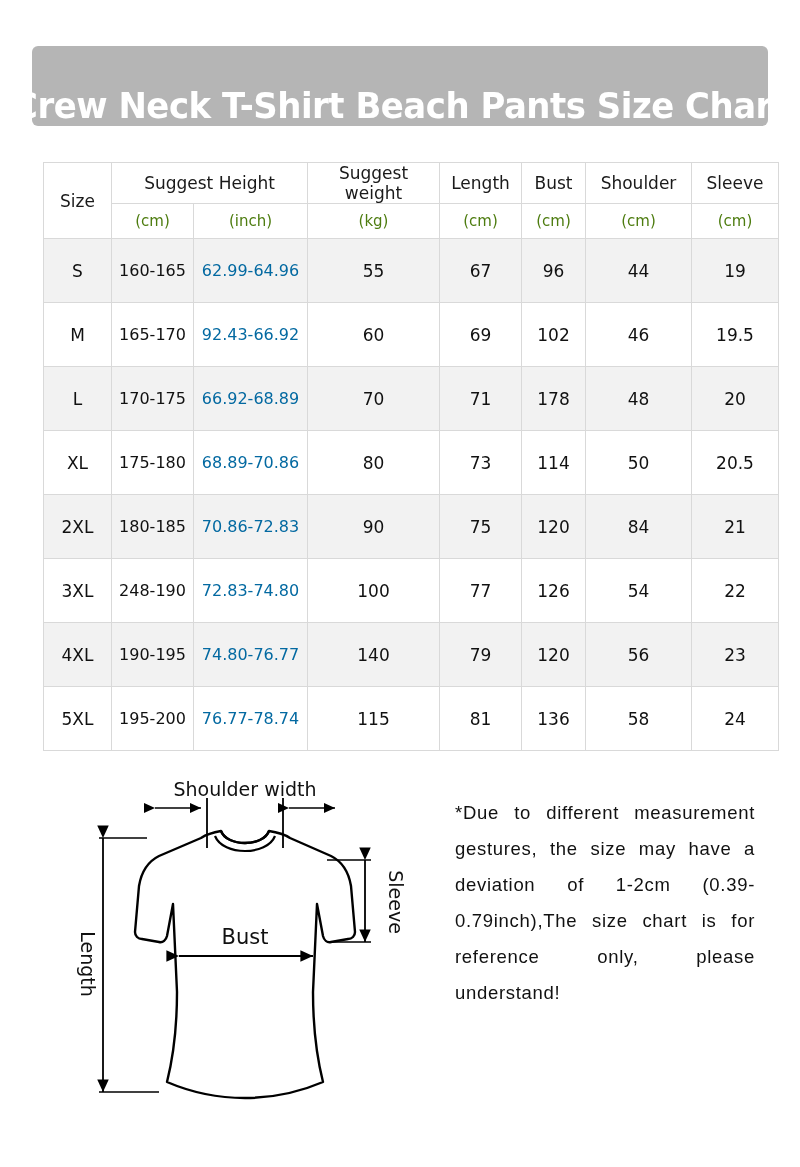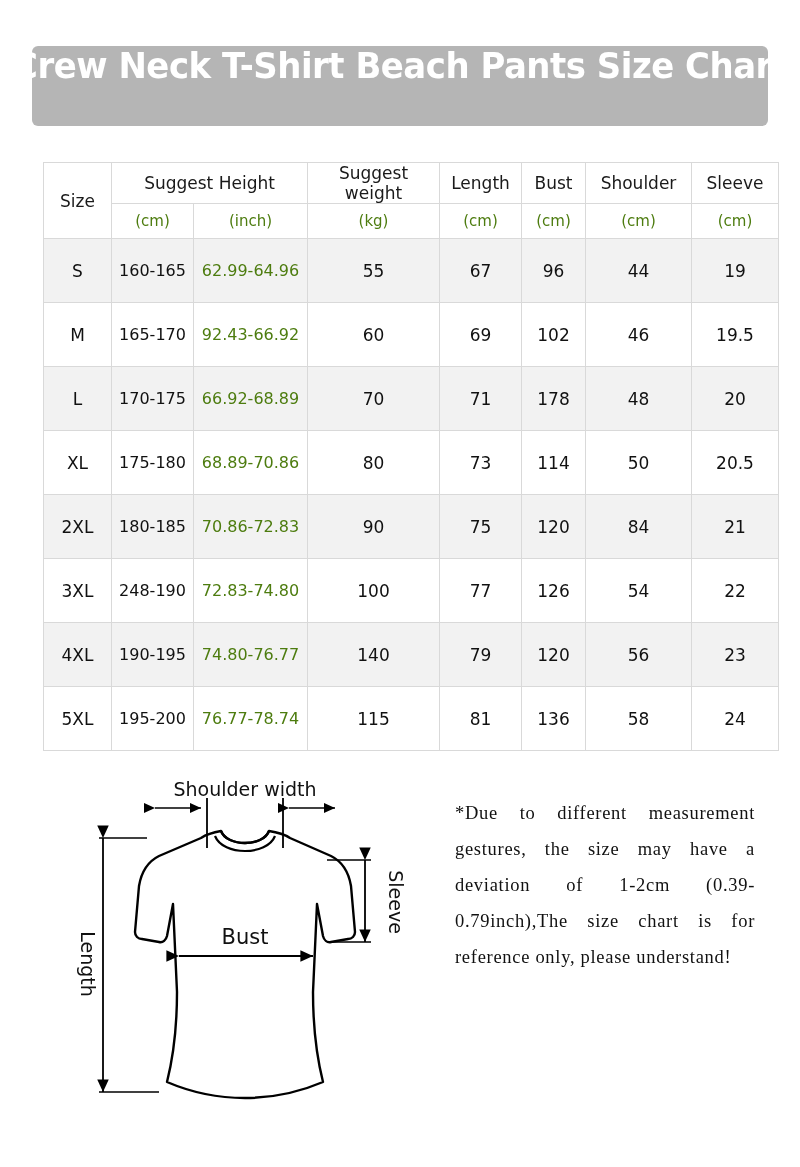--- a/index.html
+++ b/index.html
@@ -19,21 +19,21 @@
   
   .title-banner {
     position: absolute;
     left: 32px;
     top: 46px;
     width: 736px;
     height: 80px;
     background: #b5b5b5;
     border-radius: 6px;
     display: flex;
-    align-items: flex-start;
+    align-items: flex-end;
     justify-content: center;
   }
   .title-text {
     font-family: "DejaVu Sans", sans-serif;
     font-size: 35px;
     font-weight: bold;
     color: #ffffff;
     letter-spacing: -0.5px;
     white-space: nowrap;
     transform: scaleX(0.97);
@@ -82,39 +82,39 @@
   .col-sleeve { width: 87px; }
 
   tbody tr td {
     height: 63px;
     font-size: 17px;
   }
   tbody tr:nth-child(odd)  td { background: #f2f2f2; }
   tbody tr:nth-child(even) td { background: #ffffff; }
   td.size-cell { font-size: 17px; }
   td.height-cell { font-size: 16px; }
-  td.inch-cell { color: #4d7c0f; font-size: 16px; }
+  td.inch-cell { color: #0369a1; font-size: 16px; }
 
   
   .diagram {
     position: absolute;
     left: 55px;
     top: 752px;
     width: 380px;
     height: 380px;
     text-decoration: underline;
   }
   .diagram svg { display: block; }
 
   .note {
     position: absolute;
     left: 455px;
     top: 795px;
     width: 300px;
-    font-family: Liberation Serif, serif;
+    font-family: Liberation Sans, sans-serif;
     font-size: 18.5px;
     line-height: 1.95;
     color: #111111;
     letter-spacing: 0.7px;
     text-align: justify;
   }
 </style>
 </head>
 <body>
 

